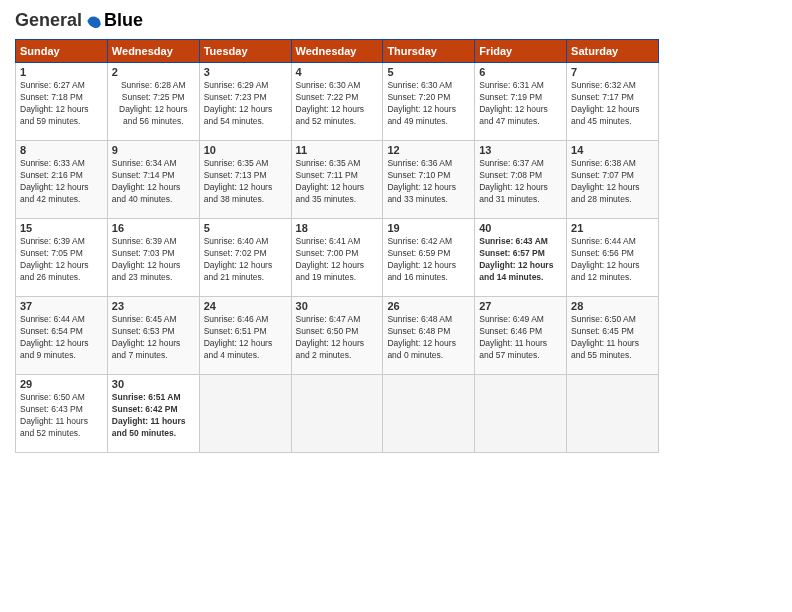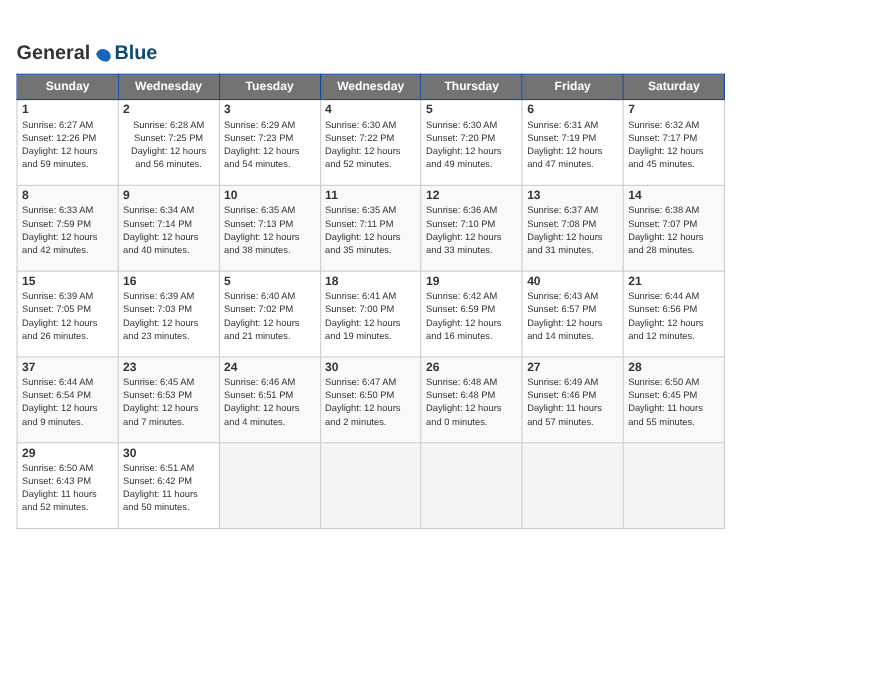--- a/index.html
+++ b/index.html
@@ -6,21 +6,20 @@
     body {
       font-family: Arial, sans-serif;
       background: #fff;
       width: 792px;
       height: 612px;
       overflow: hidden;
     }
     .container {
       width: 674px;
       padding: 10px 15px 5px 15px;
-      margin-top: 28px;
     }
     .header-area {
       display: flex;
       justify-content: space-between;
       align-items: flex-start;
       margin-bottom: 8px;
     }
     .logo {
       display: flex;
       flex-direction: column;
@@ -30,21 +29,21 @@
       display: flex;
       align-items: center;
       font-size: 18px;
       font-weight: bold;
       color: #333;
     }
     .logo-text .general {
       color: #333;
     }
     .logo-text .blue {
-      color: #0c4a6e;
+      color: #000000;
     }
     .logo-icon {
       width: 20px;
       height: 20px;
       margin-left: 2px;
       display: inline-block;
     }
     .title-area {
       text-align: right;
     }
@@ -56,24 +55,24 @@
     .location {
       font-size: 14px;
       color: #555;
     }
     .calendar {
       width: 100%;
       border-collapse: collapse;
       font-size: 9.5px;
     }
     .calendar th {
-      background-color: #737373;
+      background-color: #c2410c;
       color: white;
       padding: 5px 4px;
-      text-align: center;
+      text-align: left;
       font-size: 11px;
       font-weight: bold;
       border: 1px solid #0d47a1;
     }
     .calendar td {
       border: 1px solid #ccc;
       vertical-align: top;
       padding: 3px 4px;
       height: 78px;
       width: calc(100% / 7);
@@ -128,21 +127,21 @@
         <th>Thursday</th>
         <th>Friday</th>
         <th>Saturday</th>
       </tr>
     </thead>
     <tbody id="calendar-body">
     <tr>
           <td>
             <span class="day-num">1</span>
             <div class="day-info" style="white-space: pre-line;">Sunrise: 6:27 AM
-Sunset: 12:26 PM
+Sunset: 7:18 PM
 Daylight: 12 hours
 and 59 minutes.</div>
           </td>
           <td>
             <span class="day-num">2</span>
             <div class="day-info" style="white-space: pre-line; text-align: center;">Sunrise: 6:28 AM
 Sunset: 7:25 PM
 Daylight: 12 hours
 and 56 minutes.</div>
           </td>
@@ -179,21 +178,21 @@
             <div class="day-info" style="white-space: pre-line;">Sunrise: 6:32 AM
 Sunset: 7:17 PM
 Daylight: 12 hours
 and 45 minutes.</div>
           </td>
         </tr>
         <tr class="row-alt">
           <td>
             <span class="day-num">8</span>
             <div class="day-info" style="white-space: pre-line;">Sunrise: 6:33 AM
-Sunset: 7:59 PM
+Sunset: 2:16 PM
 Daylight: 12 hours
 and 42 minutes.</div>
           </td>
           <td>
             <span class="day-num">9</span>
             <div class="day-info" style="white-space: pre-line;">Sunrise: 6:34 AM
 Sunset: 7:14 PM
 Daylight: 12 hours
 and 40 minutes.</div>
           </td>
@@ -264,21 +263,21 @@
           </td>
           <td>
             <span class="day-num">19</span>
             <div class="day-info" style="white-space: pre-line;">Sunrise: 6:42 AM
 Sunset: 6:59 PM
 Daylight: 12 hours
 and 16 minutes.</div>
           </td>
           <td>
             <span class="day-num">40</span>
-            <div class="day-info" style="white-space: pre-line;">Sunrise: 6:43 AM
+            <div class="day-info" style="white-space: pre-line; font-weight: bold;">Sunrise: 6:43 AM
 Sunset: 6:57 PM
 Daylight: 12 hours
 and 14 minutes.</div>
           </td>
           <td>
             <span class="day-num">21</span>
             <div class="day-info" style="white-space: pre-line;">Sunrise: 6:44 AM
 Sunset: 6:56 PM
 Daylight: 12 hours
 and 12 minutes.</div>
@@ -338,21 +337,21 @@
         <tr>
           <td>
             <span class="day-num">29</span>
             <div class="day-info" style="white-space: pre-line;">Sunrise: 6:50 AM
 Sunset: 6:43 PM
 Daylight: 11 hours
 and 52 minutes.</div>
           </td>
           <td>
             <span class="day-num">30</span>
-            <div class="day-info" style="white-space: pre-line;">Sunrise: 6:51 AM
+            <div class="day-info" style="white-space: pre-line; font-weight: bold;">Sunrise: 6:51 AM
 Sunset: 6:42 PM
 Daylight: 11 hours
 and 50 minutes.</div>
           </td>
           <td class="empty"></td>
           <td class="empty"></td>
           <td class="empty"></td>
           <td class="empty"></td>
           <td class="empty"></td>
         </tr>

